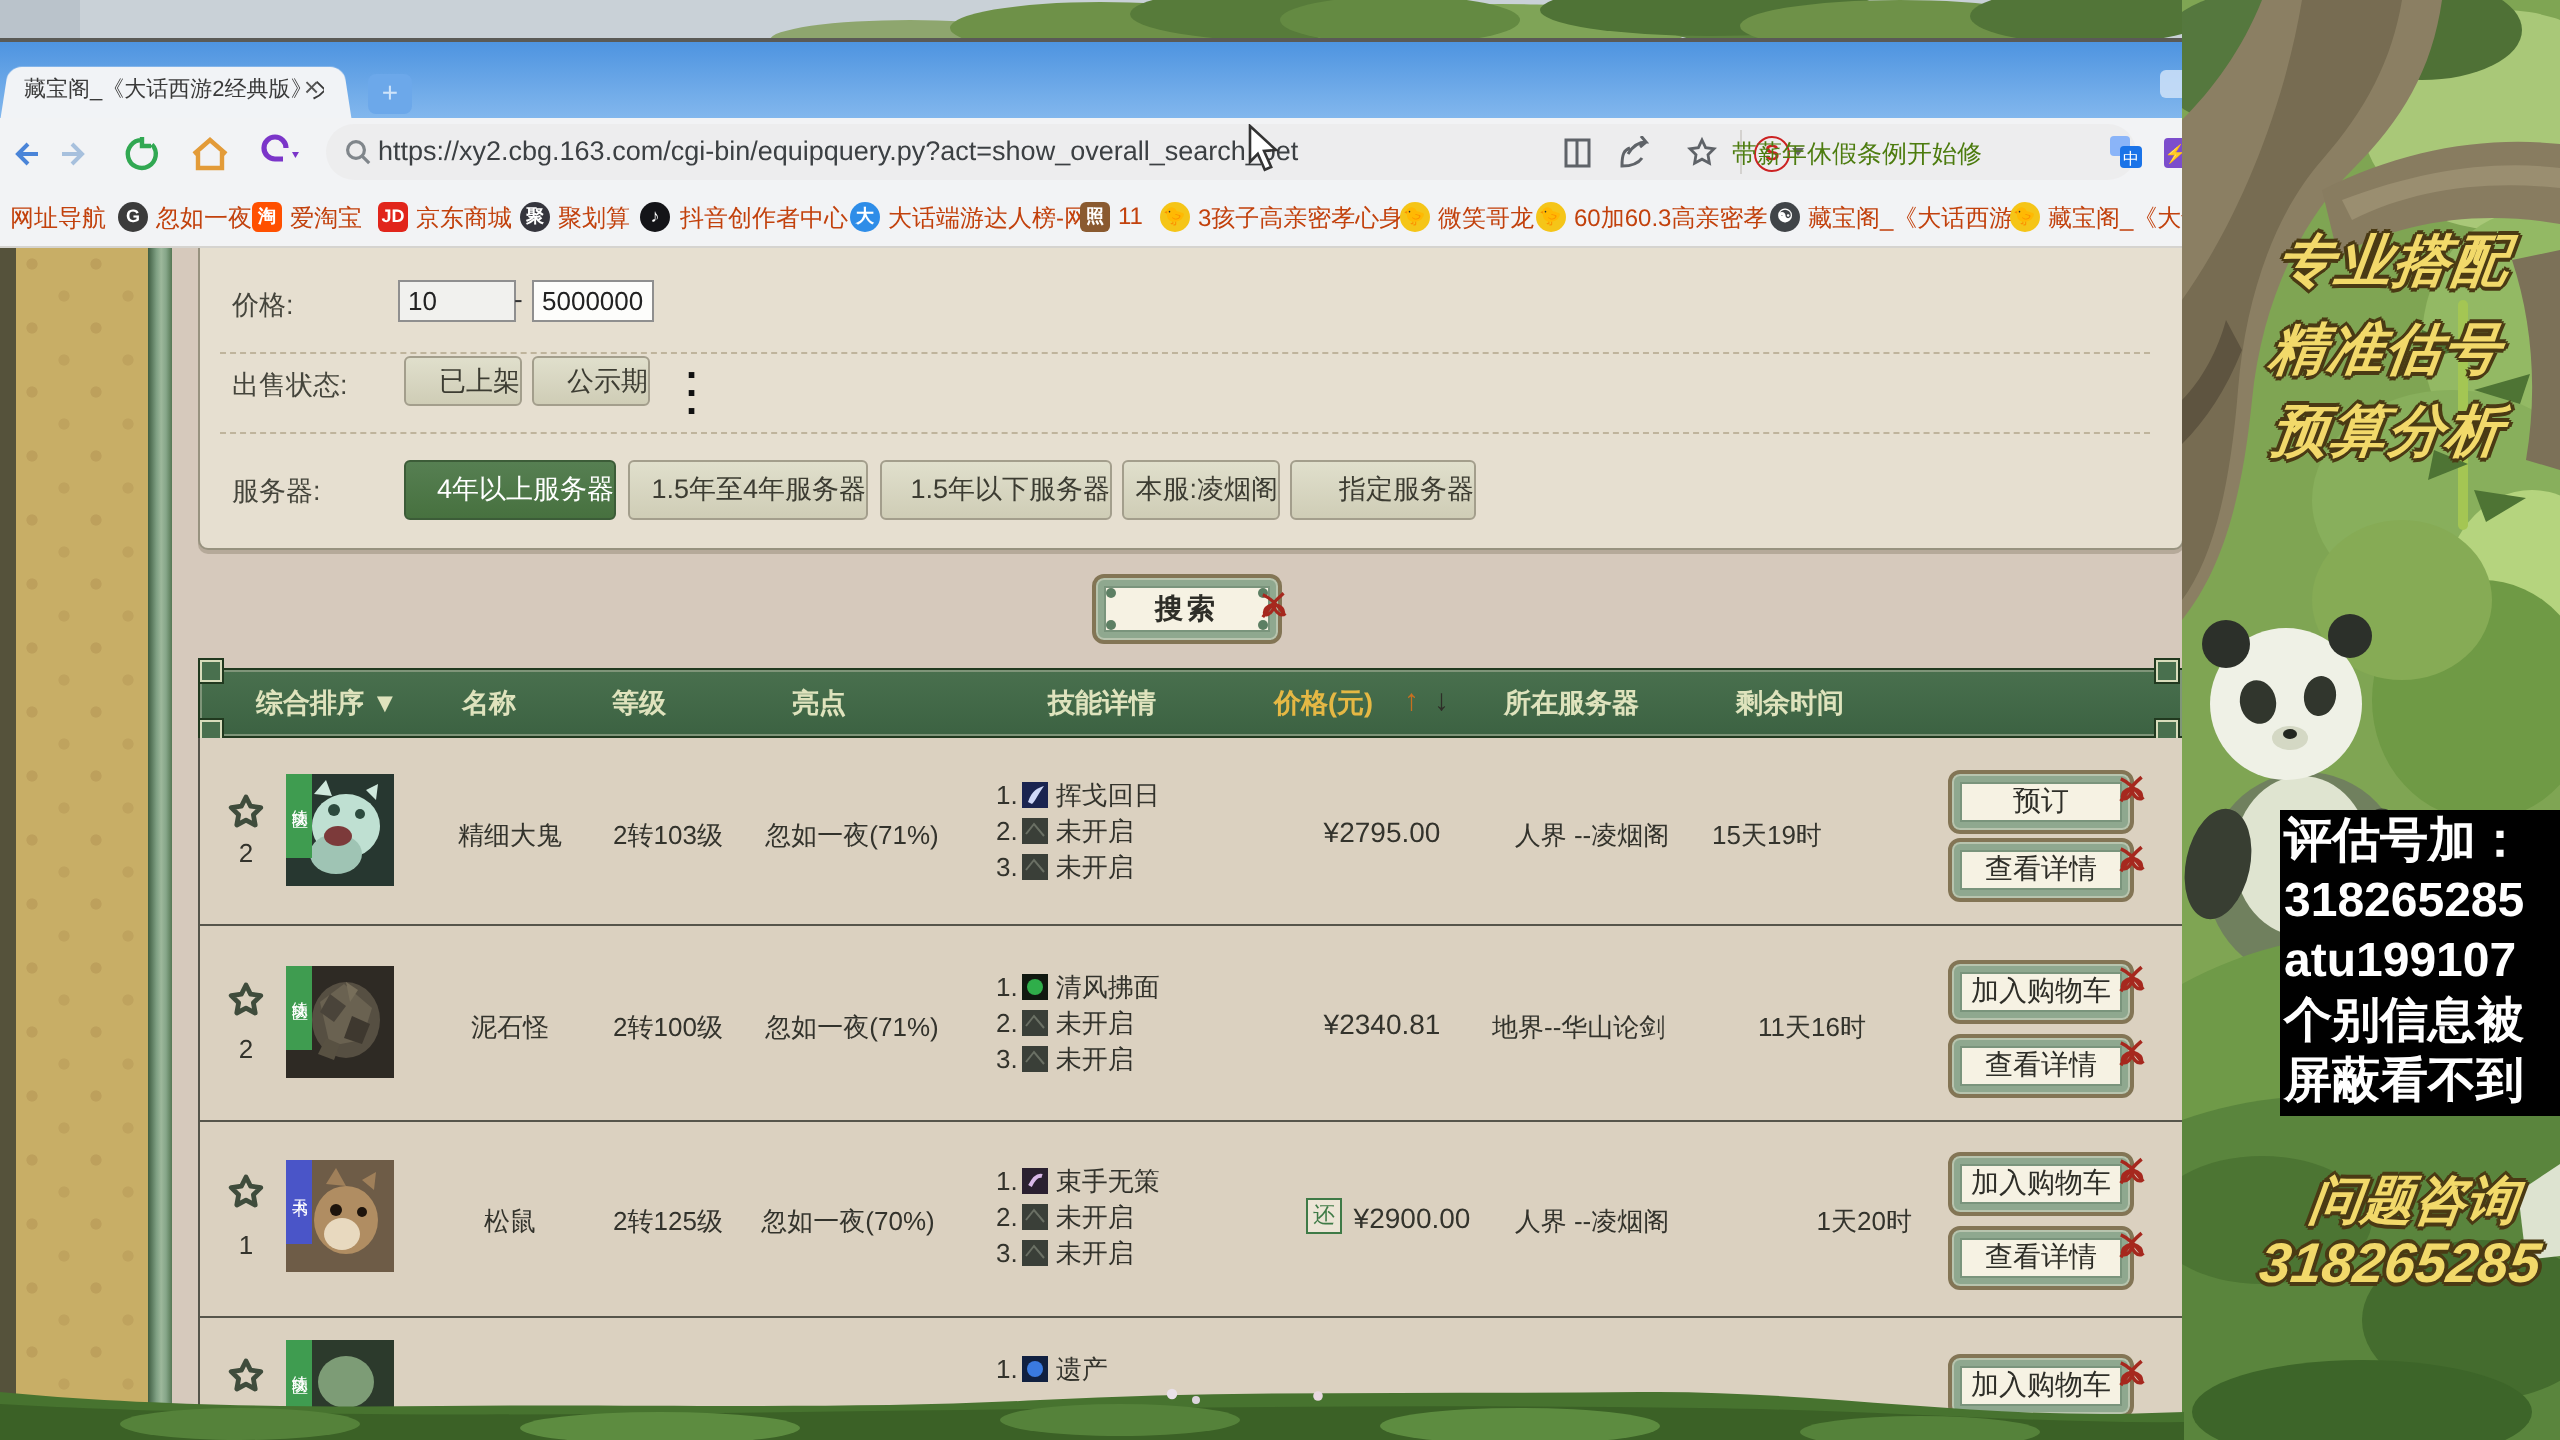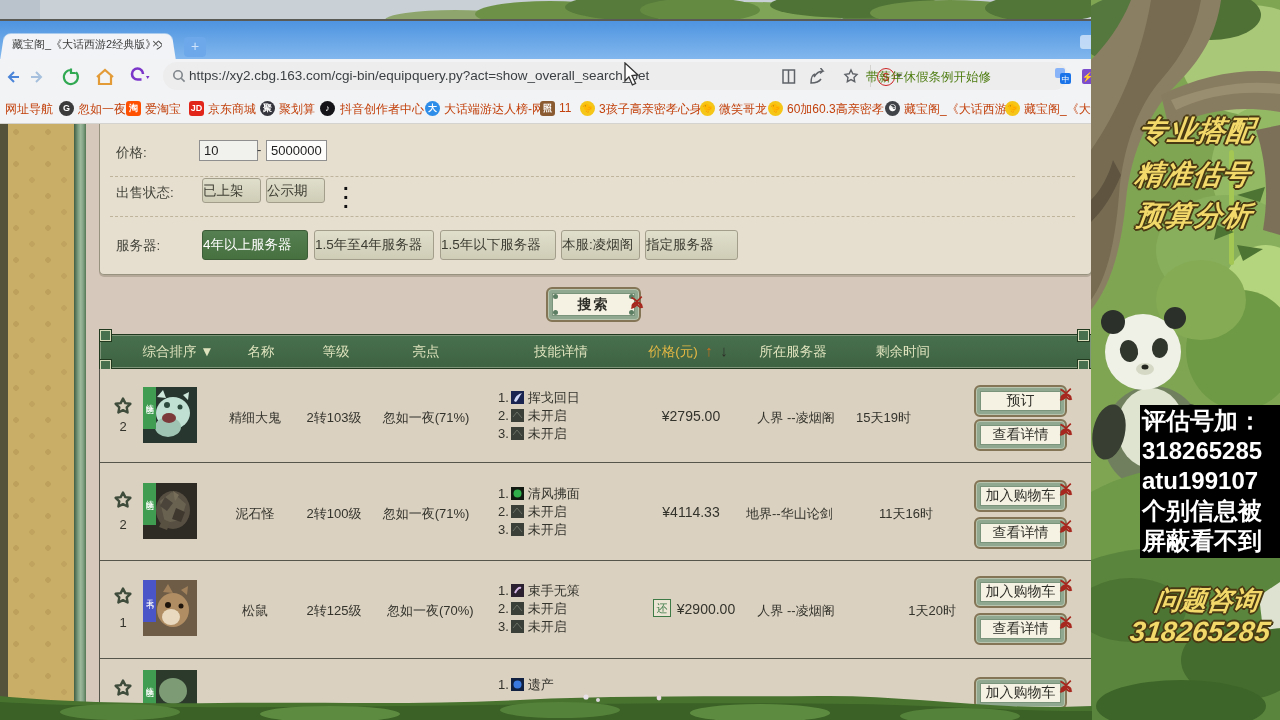--- a/index.html
+++ b/index.html
@@ -37,37 +37,37 @@
     background:linear-gradient(90deg,#3f5d42,#7fa083 35%,#9db89b 55%,#86a689 75%,#557753);}
   
   #panel{left:99px;top:0;width:991px;height:150px;background:#e6dfd0;
     border:1px solid #97927f;border-top:none;border-radius:0 0 5px 5px;
     box-shadow:0 2px 0 rgba(120,110,90,.35);}
   .flabel{position:absolute;left:16px;font-size:13.5px;color:#45453c;}
   .dash{position:absolute;left:10px;width:965px;border-top:1px dashed #bfb49c;}
   .inp{position:absolute;height:19px;background:#fdfdfb;border:1px solid #8f8f8f;
     font-size:13px;color:#222;padding:0 0 0 4px;line-height:19px;}
   .gbtn{position:absolute;background:linear-gradient(#e0dfcc,#cfcdb6);border:1px solid #a39e8c;
-    border-radius:3px;font-size:13.5px;color:#3c3c32;text-align:left;}
+    border-radius:3px;font-size:13.5px;color:#3c3c32;text-align:right;}
   .gbtn.sel{background:linear-gradient(#567f52,#47713f);color:#fff;border-color:#3c5c38;}
   
   .fancy{position:absolute;background:#8fa88f;border:2px solid #837555;border-radius:6px;
     box-shadow:inset 0 0 0 1px #b8c4ae;}
   .fancy .inner{position:absolute;left:4px;top:4px;right:4px;bottom:4px;background:#f6f2e3;
     border:1px solid #7a947c;display:flex;align-items:center;justify-content:center;
     font-size:14px;color:#2e2e28;}
   .corner{position:absolute;width:5px;height:5px;background:#5c7f63;border-radius:50%;}
   .redx{position:absolute;width:16px;height:16px;color:#a6281e;font-weight:bold;}
   
   #tbl{left:99px;top:208px;width:991px;height:388px;}
   #thead{position:absolute;left:0;top:2px;width:991px;height:33px;
     background:linear-gradient(#49704e,#3c6242);border:1px solid #21391f;
     box-shadow:inset 0 0 0 1px #7f9579;}
-  .hcell{position:absolute;top:8px;font-size:13.5px;font-weight:normal;color:#dfe3bd;
-    text-align:center;white-space:nowrap;}
+  .hcell{position:absolute;top:8px;font-size:13.5px;font-weight:bold;color:#dfe3bd;
+    text-align:left;white-space:nowrap;}
   .orn{position:absolute;width:9px;height:9px;background:#49704e;border:1px solid #d8dcbb;
     box-shadow:0 0 0 1px #21391f;}
   #tbody{position:absolute;left:0;top:37px;width:991px;height:351px;background:#dbd1c0;
     border-left:1px solid #55544a;border-right:1px solid #55544a;}
   .rowsep{position:absolute;left:0;width:991px;border-top:1px solid #56554b;}
   .cell{position:absolute;font-size:13px;color:#33332c;white-space:nowrap;}
   .thumb{position:absolute;left:43px;width:54px;height:56px;background:#222;overflow:hidden;}
   .skl{position:absolute;left:398px;font-size:13px;color:#33332c;}
   .ski{display:inline-block;width:13px;height:13px;vertical-align:-2px;margin:0 4px 0 2px;}
   
@@ -328,21 +328,21 @@
         <div class="cell" style="left:276px;top:136px;width:100px;text-align:center">忽如一夜(71%)</div>
         <div class="skl" style="top:116px">1.<span class="ski" style="background:#101810"><svg width="13" height="13">
                 <circle cx="6.5" cy="6.5" r="4" fill="#2fae4a"></circle>
               </svg></span>清风拂面</div>
         <div class="skl" style="top:134px">2.<span class="ski" style="background:#3a3f38"><svg width="13" height="13">
                 <path d="M2 8l4-5 5 6" stroke="#6a7064" fill="none"></path>
               </svg></span>未开启</div>
         <div class="skl" style="top:152px">3.<span class="ski" style="background:#3a3f38"><svg width="13" height="13">
                 <path d="M2 8l4-5 5 6" stroke="#6a7064" fill="none"></path>
               </svg></span>未开启</div>
-        <div class="cell" style="left:541px;top:135px;width:100px;text-align:center;font-size:14px">¥4114.33</div>
+        <div class="cell" style="left:541px;top:135px;width:100px;text-align:center;font-size:14px">¥2340.81</div>
         <div class="cell" style="left:646px;top:136px;width:100px;">地界--华山论剑</div>
         <div class="cell" style="left:756px;top:136px;width:100px;text-align:center">11天16时</div>
         <div class="fancy" style="left:874px;top:111px;width:89px;height:28px">
             <div class="inner">加入购物车</div>
           </div>
         <div class="fancy" style="left:874px;top:148px;width:89px;height:28px">
             <div class="inner">查看详情</div>
           </div>
 
         <svg class="abs" style="left:13px;top:217px" width="20" height="20" viewBox="0 0 20 20">
@@ -354,21 +354,21 @@
           <ellipse cx="30" cy="30" rx="16" ry="17" fill="#b08d62"></ellipse>
           <ellipse cx="28" cy="37" rx="9" ry="8" fill="#e8d9bf"></ellipse>
           <circle cx="25" cy="25" r="3" fill="#1e140c"></circle>
               <circle cx="38" cy="26" r="2.5" fill="#1e140c"></circle>
           <path d="M20 12l5-8 5 9zM38 10l7-4-1 9z" fill="#a0805a"></path>
           <rect width="13" height="42" fill="#4a55c8"></rect>
           <text x="6.5" y="13" font-size="8" fill="#fff" writing-mode="tb" letter-spacing="1">天书</text>
         </svg></div>
         <div class="cell" style="left:105px;top:233px;width:100px;text-align:center">松鼠</div>
         <div class="cell" style="left:184px;top:233px;width:100px;text-align:center">2转125级</div>
-        <div class="cell" style="left:287px;top:233px;width:100px;text-align:left">忽如一夜(70%)</div>
+        <div class="cell" style="left:274px;top:233px;width:100px;text-align:center">忽如一夜(70%)</div>
         <div class="skl" style="top:213px">1.<span class="ski" style="background:#2a2030"><svg width="13" height="13">
                 <path d="M4 9q3-6 6-5" stroke="#d8b8e8" stroke-width="2" fill="none"></path>
               </svg></span>束手无策</div>
         <div class="skl" style="top:231px">2.<span class="ski" style="background:#3a3f38"><svg width="13" height="13">
                 <path d="M2 8l4-5 5 6" stroke="#6a7064" fill="none"></path>
               </svg></span>未开启</div>
         <div class="skl" style="top:249px">3.<span class="ski" style="background:#3a3f38"><svg width="13" height="13">
                 <path d="M2 8l4-5 5 6" stroke="#6a7064" fill="none"></path>
               </svg></span>未开启</div>
         <div class="cell" style="left:553px;top:230px;width:16px;height:16px;border:1px solid #3e7a46;color:#3e7a46;font-size:11px;text-align:center;line-height:16px;background:#ece5d6">还</div>

